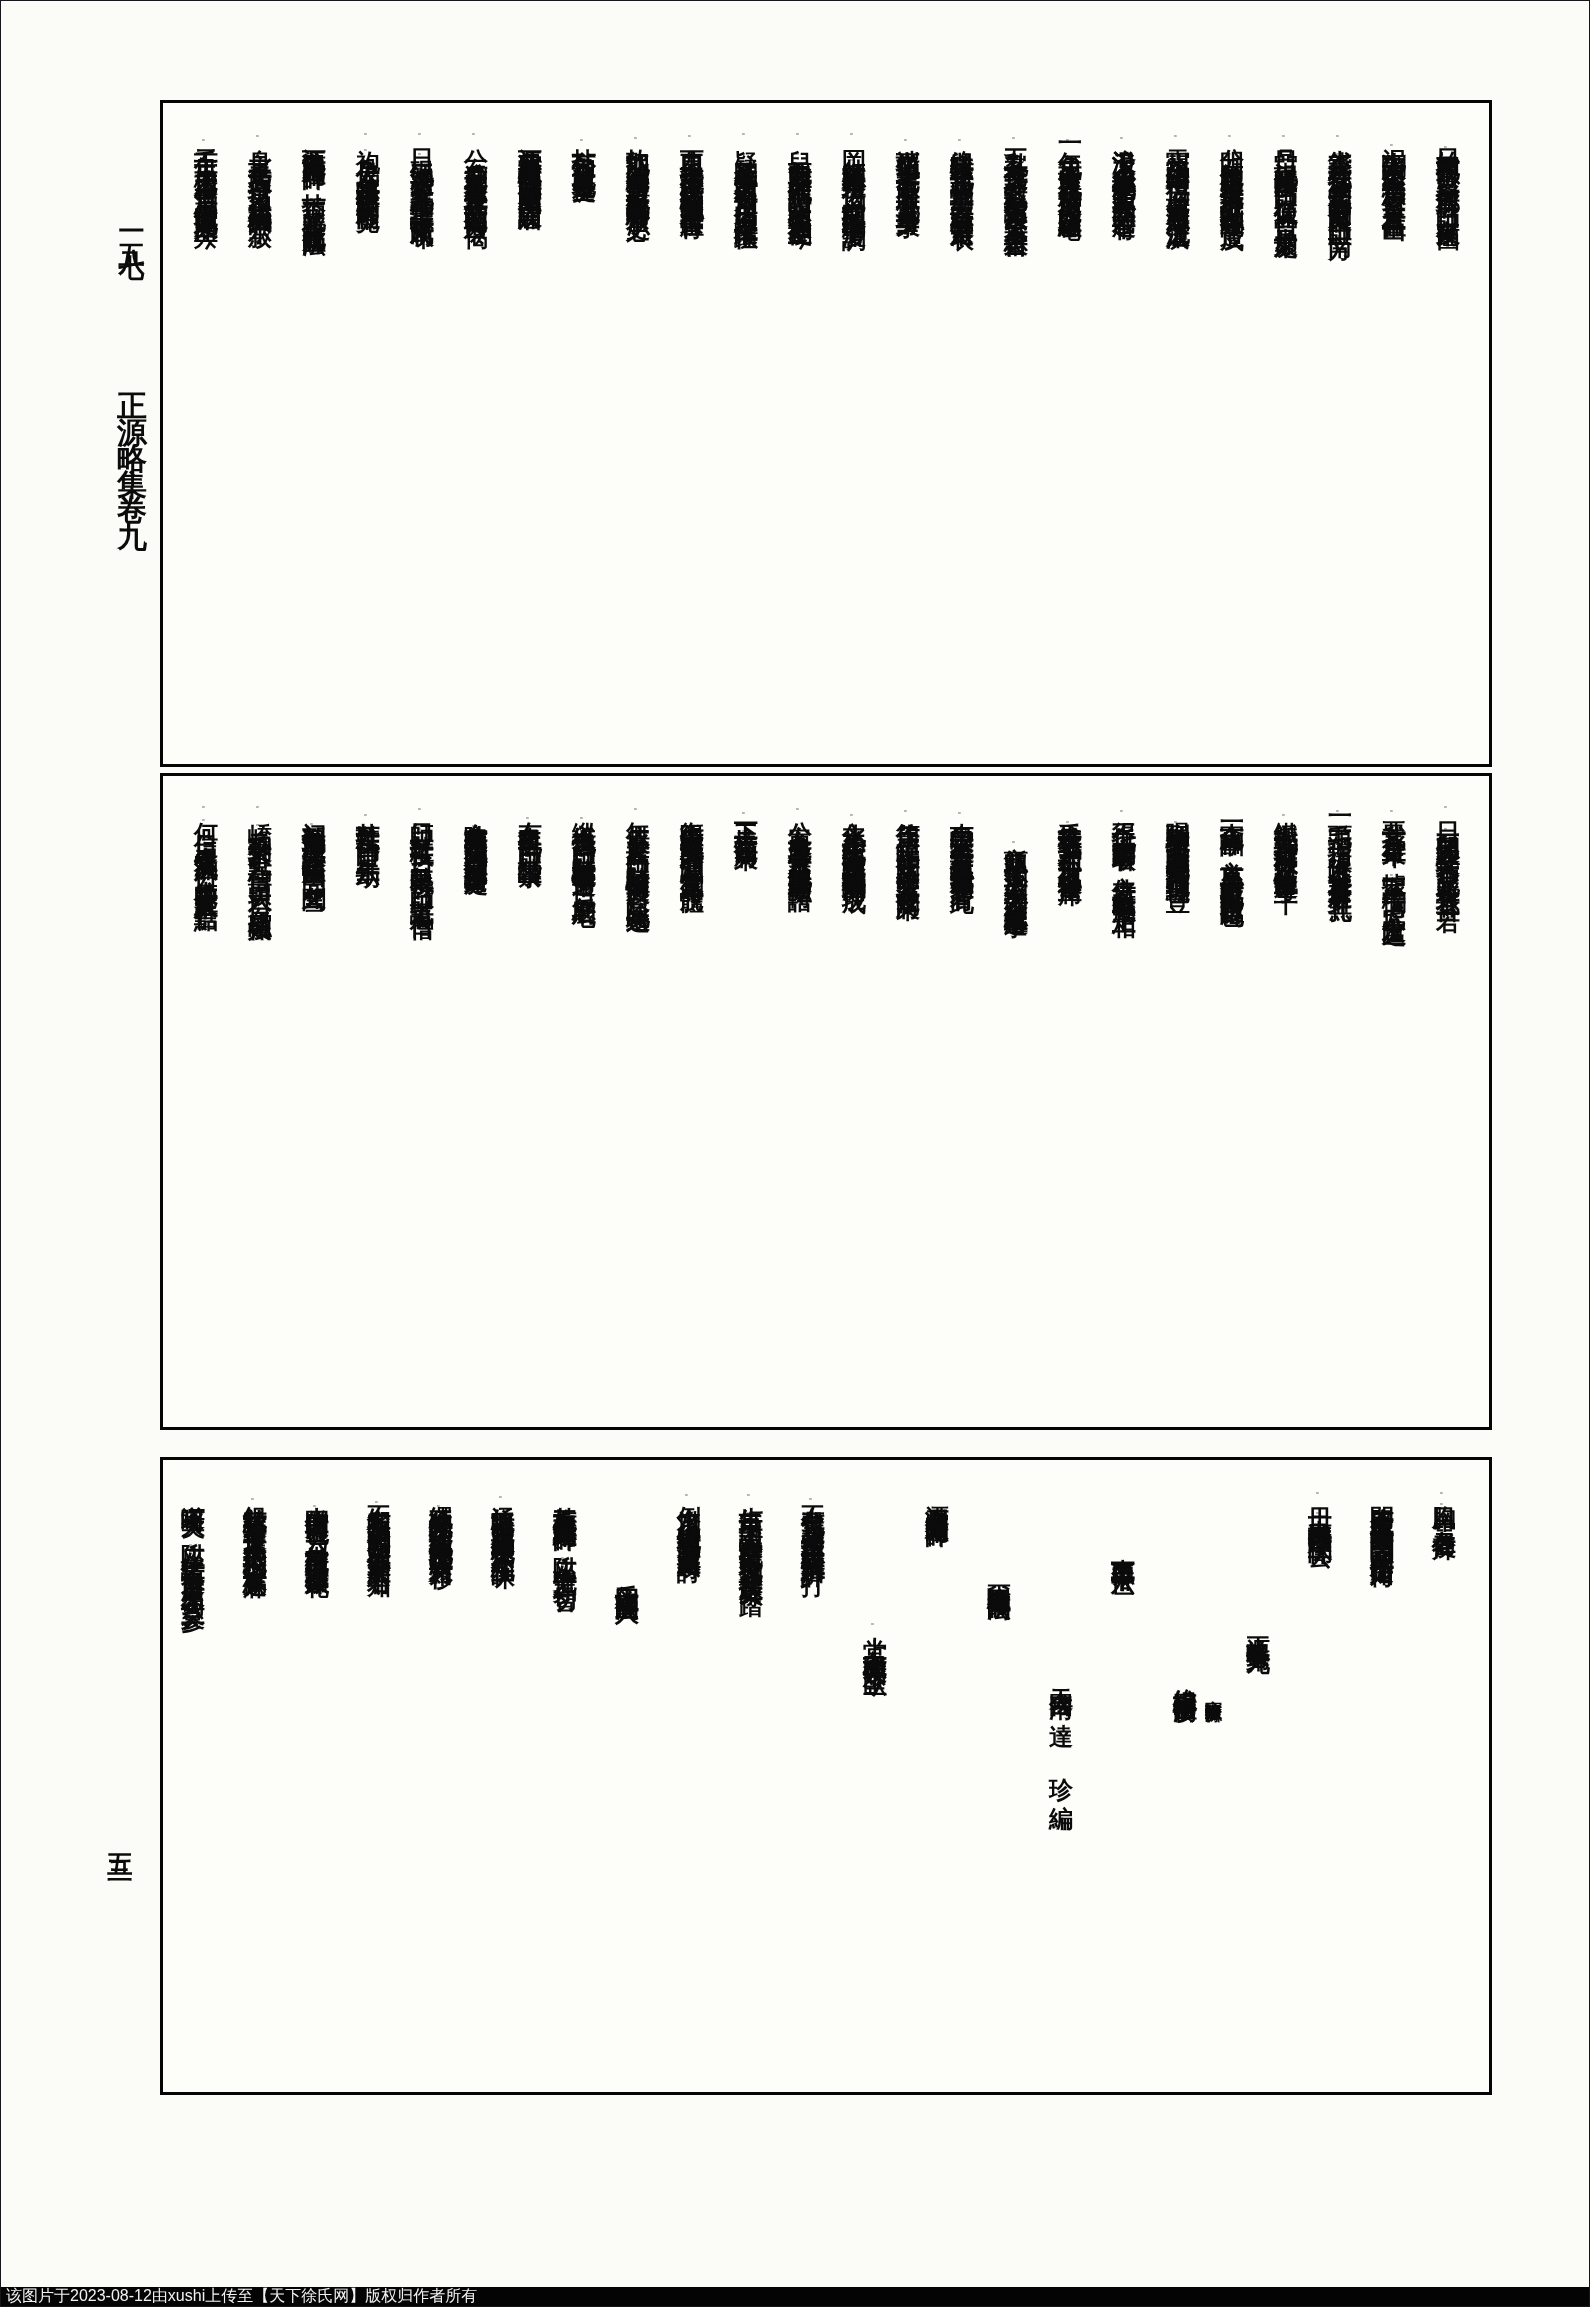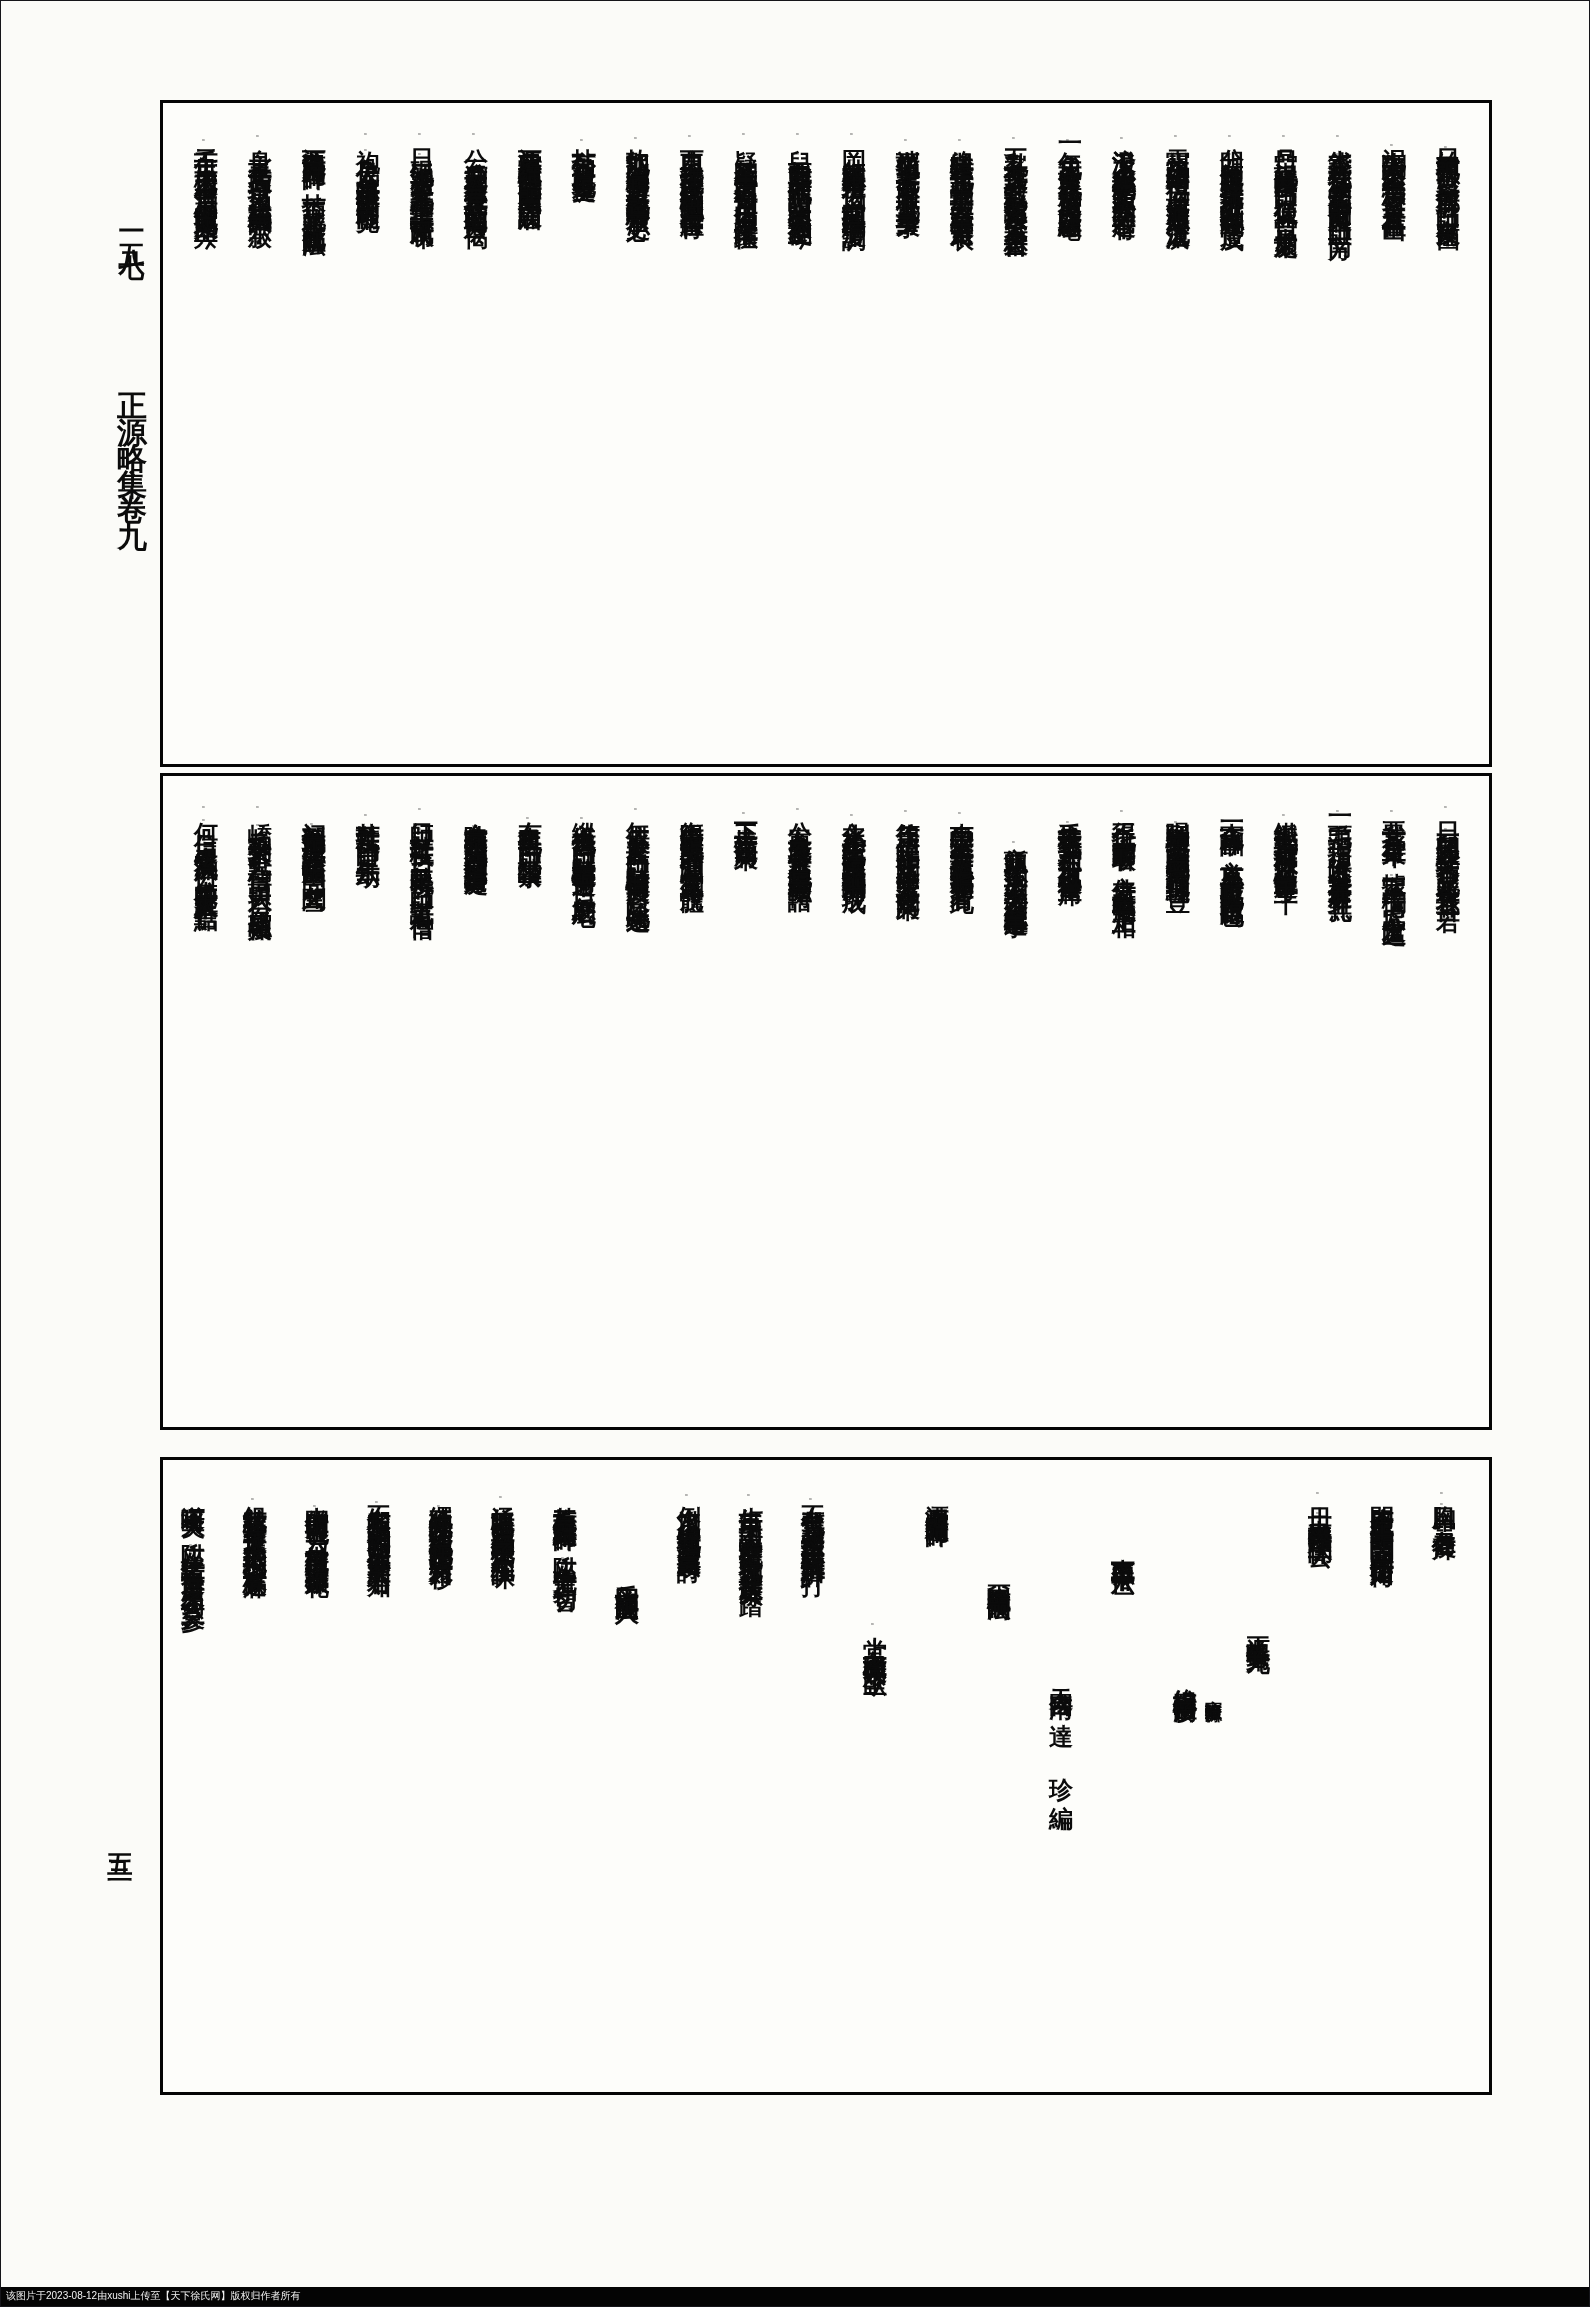--- a/index.html
+++ b/index.html
@@ -66,21 +66,21 @@
   .pagenum{left:113px;top:216px;font-size:26px;letter-spacing:5.7px;}
   .voltitle{left:110px;top:368px;font-size:30px;letter-spacing:25.4px;}
   .folio{left:103px;top:1833px;font-size:25.4px;letter-spacing:6.4px;}
   .watermark{
     position:absolute;
     left:0;bottom:0;
     width:100%;height:19px;
     background:#040404;
     color:#f2f2f2;
     font-family:"Liberation Sans","DejaVu Sans",sans-serif;
-    font-size:10px;
+    font-size:16px;
     line-height:18.4px;
     padding-left:5px;
     box-sizing:border-box;
   }
 </style>
 </head>
 <body>
 
 <div class="page">
 

